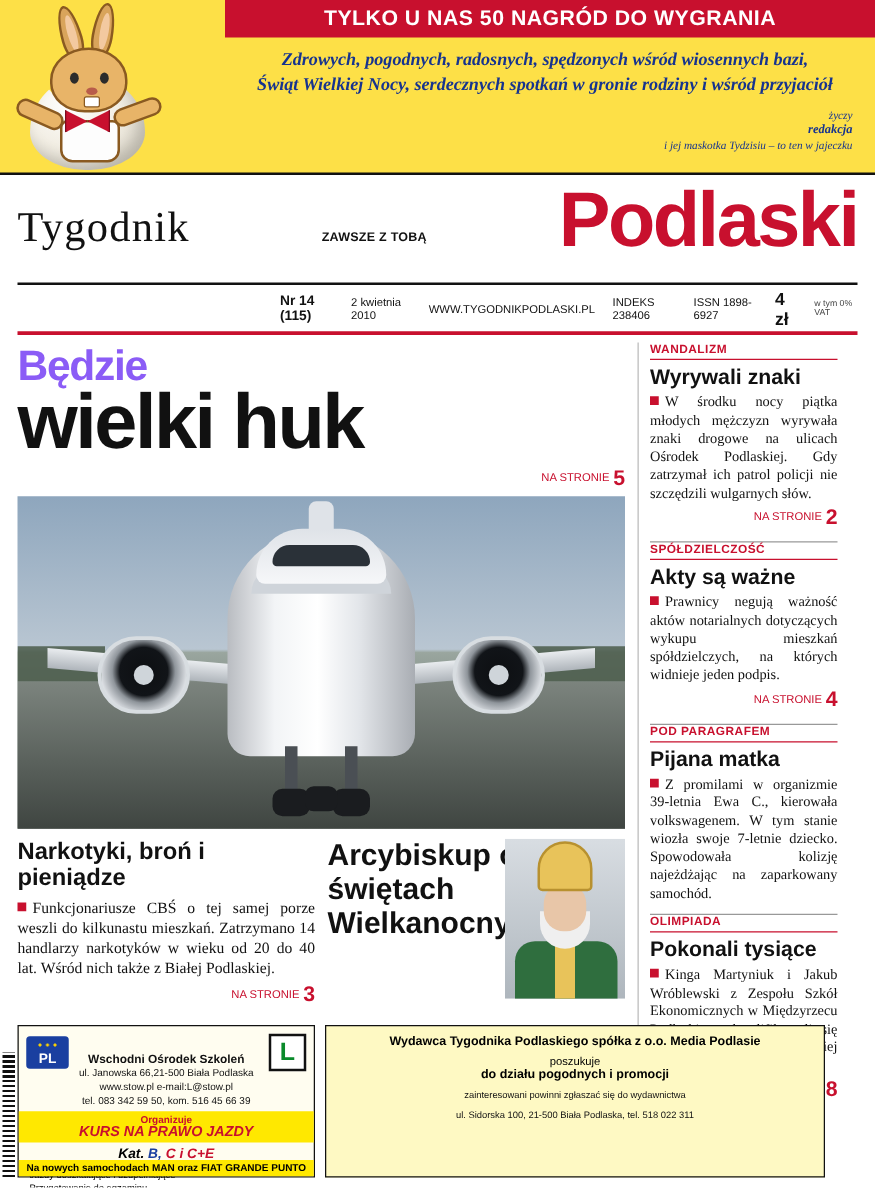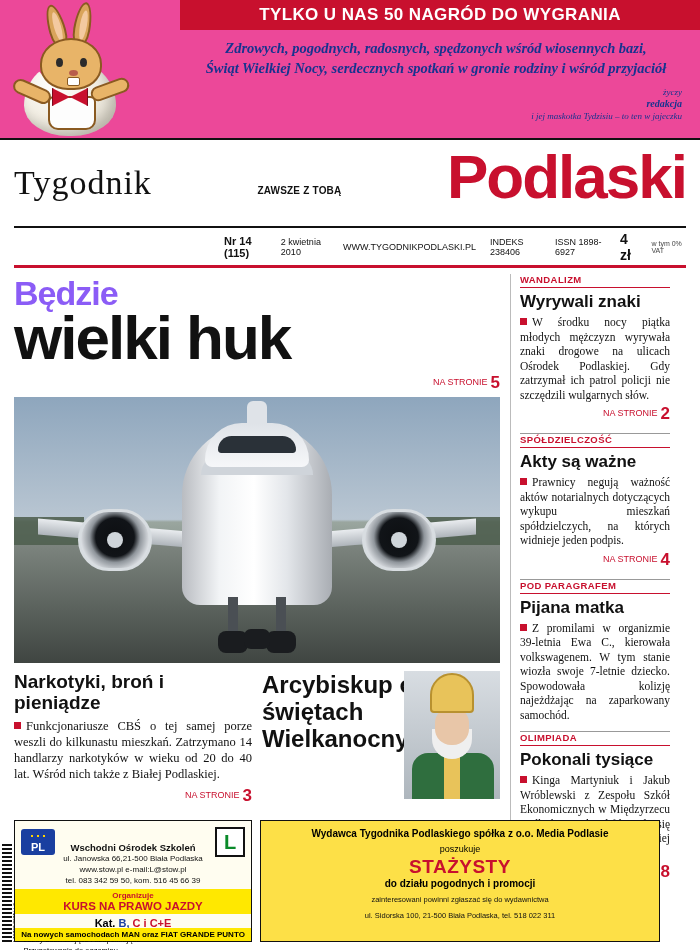--- a/index.html
+++ b/index.html
@@ -8,21 +8,21 @@
     background: #ffffff;
     font-family: "Liberation Serif", serif;
     overflow: hidden;
   }
   .page { position: relative; width: 700px; height: 950px; background:#fff; }
 
   
   .promo {
     position: relative;
     height: 140px;
-    background: #ec4899;
+    background: #fde047;
     border-bottom: 2px solid #111;
     overflow: hidden;
   }
   .promo-red {
     position: absolute; left: 180px; right: 0; top: 0; height: 30px;
     background: #c8102e;
     color: #fff;
     display: flex; align-items: center; justify-content: center;
     font-family: "Liberation Sans", sans-serif;
     font-weight: bold; font-size: 17px; letter-spacing: .4px;
@@ -181,21 +181,21 @@
   .side-block { margin-bottom: 9px; }
   .side-block h3 { font-family:"Liberation Sans", sans-serif; font-size:17px; font-weight:bold; margin-top:4px; color:#111; line-height:19px;}
   .side-block p { font-family:"Liberation Serif", serif; font-size:11.5px; line-height:14.5px; margin-top:4px; text-align:justify; color:#111; }
   .side-block .pageref { margin: 2px 0 0 0; }
   .side-rule { border-top: 1px solid #999; margin: 6px 0 0 0; }
 
   
   .ads { position:absolute; left:14px; right:14px; bottom: 8px; height: 122px; display:flex; gap:8px; }
   .ad { border:1px solid #111; position:relative; }
   .ad-left { width: 238px; background:#fffdf0; }
-  .ad-right { width: 400px; background:#fde047; }
+  .ad-right { width: 400px; background:#fef9c3; }
   .reklama { position:absolute; left:-10px; top:16px; transform:rotate(-90deg); font-family:"Liberation Sans", sans-serif; font-size:6px; letter-spacing:1px; color:#333; }
   .barcode { position:absolute; left:-12px; bottom:0; width:10px; height:100px; background: repeating-linear-gradient(0deg,#111 0 2px,#fff 2px 4px); }
   .barcode-num { position:absolute; left:-2px; bottom:0; writing-mode: vertical-rl; font-size:5px; font-family:"Liberation Sans", sans-serif; }
 
   .ad-left .top { text-align:center; padding:21px 4px 0 4px; }
   .ad-left .t1 { font-family:"Liberation Sans", sans-serif; font-weight:bold; font-size:9.5px; color:#111; }
   .ad-left .t2 { font-family:"Liberation Sans", sans-serif; font-size:8px; color:#111; line-height:11px; }
   .plbadge {
     position:absolute; left:6px; top:8px; width:34px; height:26px; background:#1a3fa0; color:#fff;
     border-radius:3px; font-family:"Liberation Sans", sans-serif; font-weight:bold; font-size:11px;
@@ -203,22 +203,22 @@
   }
   .plbadge:after { content:""; position:absolute; left:8px; top:4px; width:18px; height:6px;
     background: radial-gradient(circle, #ffd400 1px, transparent 1.4px) repeat; background-size:6px 6px; }
   .lbadge {
     position:absolute; right:6px; top:6px; width:30px; height:30px; background:#fff; border:2px solid #111;
     color:#0a8a2a; font-family:"Liberation Sans", sans-serif; font-weight:bold; font-size:20px;
     display:flex; align-items:center; justify-content:center;
   }
   .yellow-strip { background:#ffe800; text-align:center; padding:2px 0; margin-top:3px; }
   .yellow-strip .o { font-family:"Liberation Sans", sans-serif; font-size:8px; color:#c8102e; font-weight:bold;}
-  .yellow-strip .k { font-family:"Liberation Sans", sans-serif; font-size:11.5px; color:#c8102e; font-weight:bold;}
-  .kat { text-align:center; font-family:"Liberation Sans", sans-serif; font-size:11px; font-weight:bold; padding:3px 0; }
+  .yellow-strip .k { font-family:"Liberation Sans", sans-serif; font-size:11.5px; color:#c8102e; font-weight:bold;font-style:italic;}
+  .kat { text-align:center; font-family:"Liberation Sans", sans-serif; font-size:11px; font-weight:bold; padding:3px 0;font-style:italic; }
   .kat .b { color:#1a3fa0; } .kat .c { color:#c8102e; }
   .ad-left ul { list-style:none; font-family:"Liberation Sans", sans-serif; font-size:7.5px; padding:2px 4px; line-height:11px; }
   .ad-left .bott { background:#ffe800; text-align:center; font-family:"Liberation Sans", sans-serif; font-size:8px; font-weight:bold; padding:2px 0; position:absolute; bottom:0; left:0; right:0;}
 
   .ad-right { text-align:center; padding:6px 8px; }
   .ad-right .w1 { font-family:"Liberation Sans", sans-serif; font-size:10px; font-weight:bold; line-height:13px; }
   .ad-right .w2 { font-family:"Liberation Sans", sans-serif; font-size:9px; margin-top:4px; }
   .ad-right .w3 { font-family:"Liberation Sans", sans-serif; font-size:19px; font-weight:bold; color:#c8102e; margin-top:2px; letter-spacing:.5px;}
   .ad-right .w4 { font-family:"Liberation Sans", sans-serif; font-size:10px; font-weight:bold; }
   .ad-right .w5 { font-family:"Liberation Sans", sans-serif; font-size:7.5px; margin-top:6px; line-height:10px; color:#111; }
@@ -403,20 +403,19 @@
       <ul>
         <li>- Jazdy doszkalające i uzupełniające</li>
         <li>- Przygotowanie do egzaminu</li>
       </ul>
       <div class="bott">Na nowych samochodach MAN oraz FIAT GRANDE PUNTO</div>
     </div>
 
     <div class="ad ad-right">
       <div class="w1">Wydawca Tygodnika Podlaskiego spółka z o.o. Media Podlasie</div>
       <div class="w2">poszukuje</div>
-      <div class="w3">STAŻYSTY</div>
       <div class="w4">do działu pogodnych i promocji</div>
       <div class="w5">zainteresowani powinni zgłaszać się do wydawnictwa</div>
       <div class="w5">ul. Sidorska 100, 21-500 Biała Podlaska, tel. 518 022 311</div>
     </div>
   </div>
 
 </div>
 
 </body></html>

